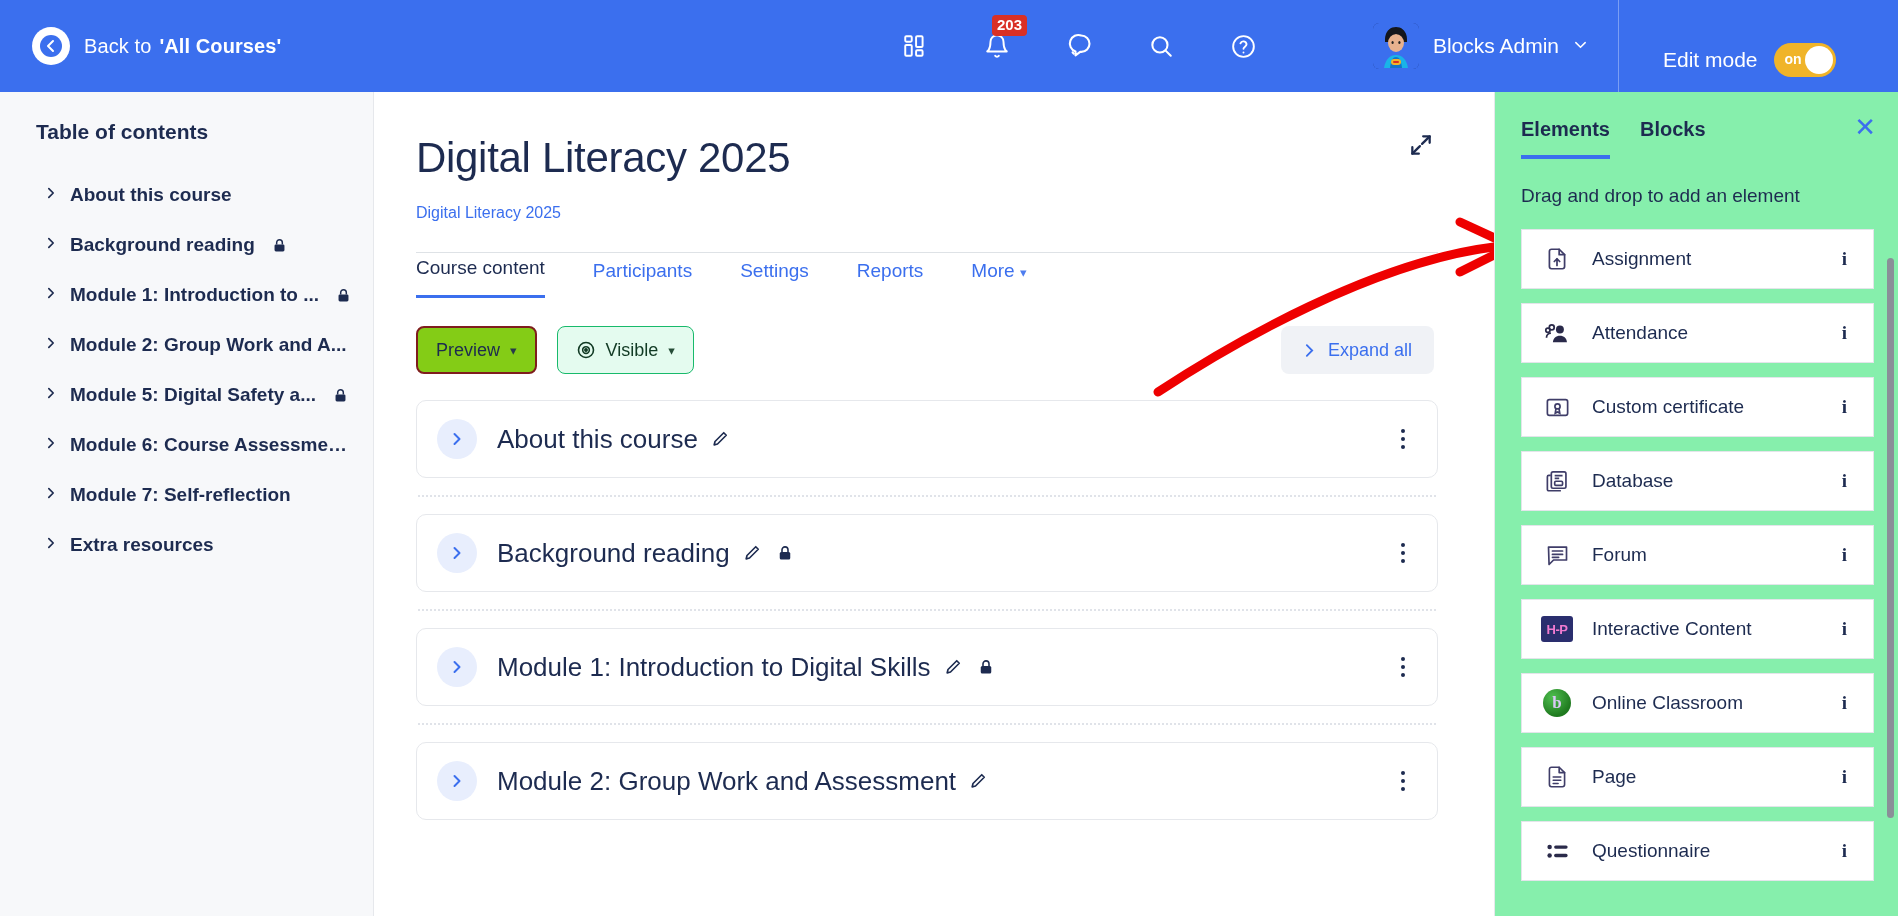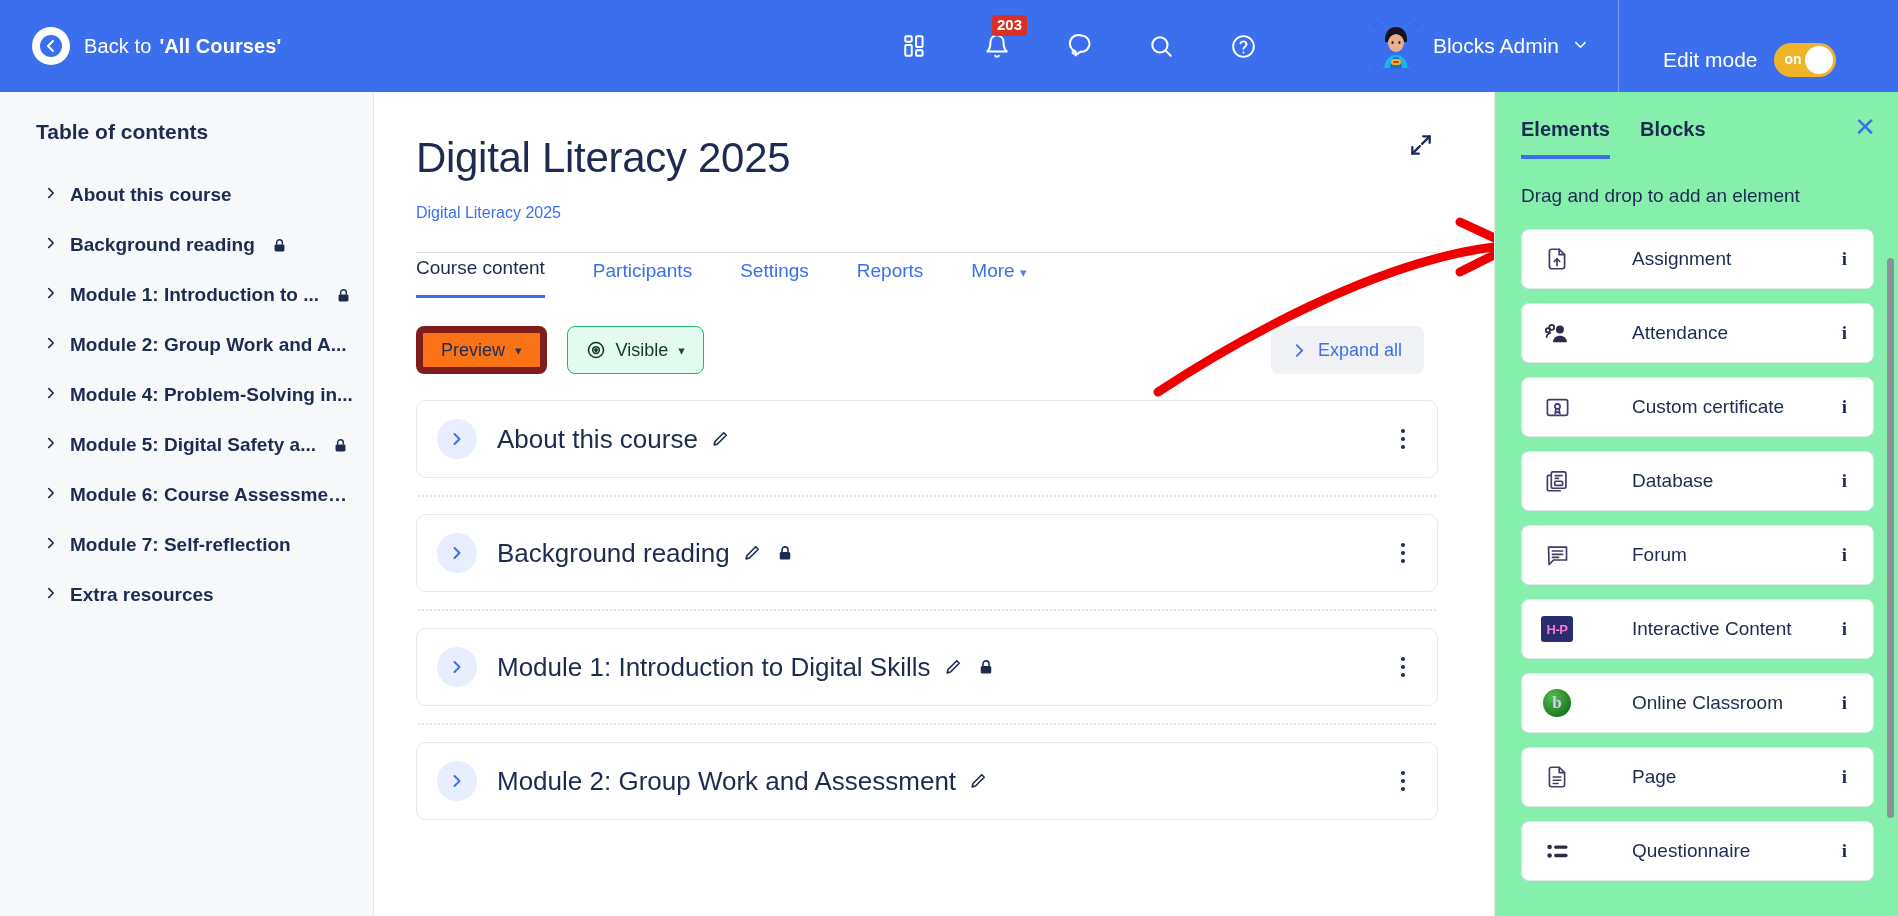--- a/index.html
+++ b/index.html
@@ -104,24 +104,24 @@
   .tab { font-size: 19px; color: #3B6FEE; padding-bottom: 16px; cursor: pointer; white-space: nowrap;}
   .tab.active { color: #1D2B50; border-bottom: 3px solid #3B6FEE; }
   .tabs-underline { position:absolute; left:0; right:0; bottom:0; height:1px; background:#DEE2E6; z-index:-1;}
 
   .toolbar { display: flex; align-items: center; margin-top: 28px; position: relative;}
   .btn {
     display: inline-flex; align-items: center; gap: 10px;
     height: 48px; padding: 0 18px; border-radius: 8px;
     font-size: 18px; cursor: pointer; white-space: nowrap;
   }
-  .btn-preview { background: #f97316; border: 7px solid #7f1d1d; color: #1D2B50; }
+  .btn-preview { background: #84cc16; border: 2px solid #7f1d1d; color: #1D2B50; }
   .btn-visible { background: #E4FBEF; border: 1px solid #18BA6B; color: #113A24; margin-left: 20px;}
   .btn-expand {
-    position: absolute; right: 14px; background: #F0F2F6; border: none; color: #3B6FEE;
+    position: absolute; right: 4px; background: #F0F2F6; border: none; color: #3B6FEE;
     gap: 12px; padding: 0 22px;
   }
   .caret { font-size: 13px; opacity: .9; }
 
   .sections { margin-top: 26px; }
   .section-card {
     border: 1px solid #E6E8EC; border-radius: 10px; background: #fff;
     height: 78px; display: flex; align-items: center; padding: 0 24px 0 20px;
     position: relative;
   }
@@ -149,22 +149,22 @@
     width: 404px; flex: none; border-left: 1px solid #E6E8EC; background: #86efac;
     position: relative; overflow: hidden;
   }
   .rp-head { display: flex; align-items: flex-start; padding: 26px 26px 0 26px; gap: 30px; position: relative;}
   .rp-tab { font-size: 20px; font-weight: 700; color: #1D2B50; cursor: pointer; padding-bottom: 14px;}
   .rp-tab.active { border-bottom: 4px solid #3B6FEE; }
   .rp-close { position: absolute; right: 22px; top: 22px; color: #3B6FEE; font-size: 26px; cursor: pointer; line-height: 1;}
   .rp-hint { font-size: 19px; color: #1D2B50; padding: 26px 26px 0 26px;}
   .rp-list { padding: 22px 24px 0 26px; display: flex; flex-direction: column; gap: 14px; }
   .rp-item {
-    display: flex; align-items: center; height: 60px; border: 1px solid #E3E5EA; border-radius: 8px;
-    padding: 0 18px; cursor: pointer; background: #fff; gap: 40px;
+    display: flex; align-items: center; height: 60px; border: 1px solid #E3E5EA; border-radius: 0;
+    padding: 0 18px; cursor: pointer; background: #fff;
   }
   .rp-ico { width: 34px; display: flex; align-items: flex-start; justify-content: center; flex: none;}
   .rp-label { margin-left: 18px; font-size: 19px; color: #1D2B50; flex: 1 1 auto; white-space: nowrap;}
   .rp-info { font-size: 19px; font-weight: 700; color: #1D2B50; font-family: "Liberation Serif", serif; padding: 0 8px; cursor: pointer;}
   .rp-scroll {
     position: absolute; right: 4px; top: 166px; width: 7px; height: 560px;
     background: #8A8F98; border-radius: 4px;
   }
   .hp-badge {
     width: 32px; height: 26px; background: #2A2E6E; border-radius: 3px;
@@ -304,26 +304,20 @@
         <div class="toc-item">
           <span class="chev"><svg width="14" height="14" viewBox="0 0 14 16" fill="none" stroke="#1D2B50" stroke-width="1.9" stroke-linecap="round" stroke-linejoin="round">
               <path d="M4.5 3l5 5-5 5"></path>
             </svg></span>
           <span class="toc-label">Module 2: Group Work and A...</span>
         </div>
         <div class="toc-item">
           <span class="chev"><svg width="14" height="14" viewBox="0 0 14 16" fill="none" stroke="#1D2B50" stroke-width="1.9" stroke-linecap="round" stroke-linejoin="round">
               <path d="M4.5 3l5 5-5 5"></path>
             </svg></span>
-          <span class="toc-label">Module 4: Problem-Solving in...</span>
-        </div>
-        <div class="toc-item">
-          <span class="chev"><svg width="14" height="14" viewBox="0 0 14 16" fill="none" stroke="#1D2B50" stroke-width="1.9" stroke-linecap="round" stroke-linejoin="round">
-              <path d="M4.5 3l5 5-5 5"></path>
-            </svg></span>
           <span class="toc-label">Module 5: Digital Safety a...</span>
           <span class="toc-lock">
             <svg width="17" height="17" viewBox="0 0 24 24" fill="none">
               <rect x="5" y="10.5" width="14" height="10" rx="2" fill="#1D2B50"></rect>
               <path d="M8 10.5V7.8a4 4 0 0 1 8 0v2.7" stroke="#1D2B50" stroke-width="2.1" fill="none"></path>
             </svg>
           </span>
         </div>
         <div class="toc-item">
           <span class="chev"><svg width="14" height="14" viewBox="0 0 14 16" fill="none" stroke="#1D2B50" stroke-width="1.9" stroke-linecap="round" stroke-linejoin="round">

